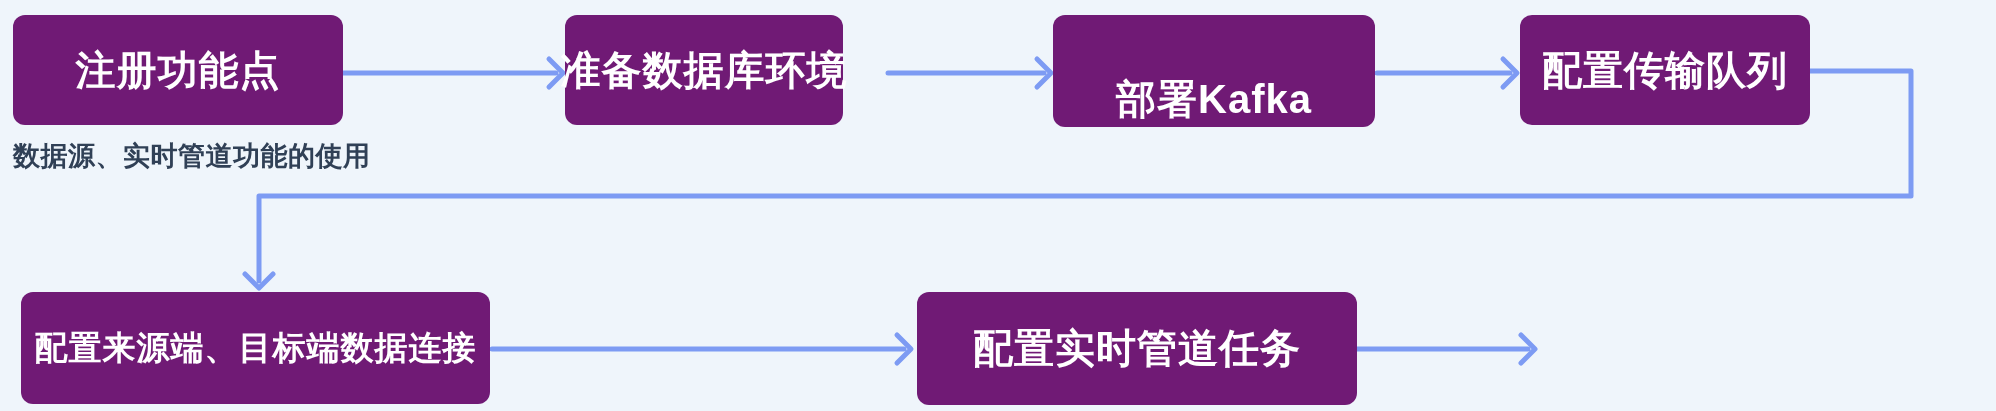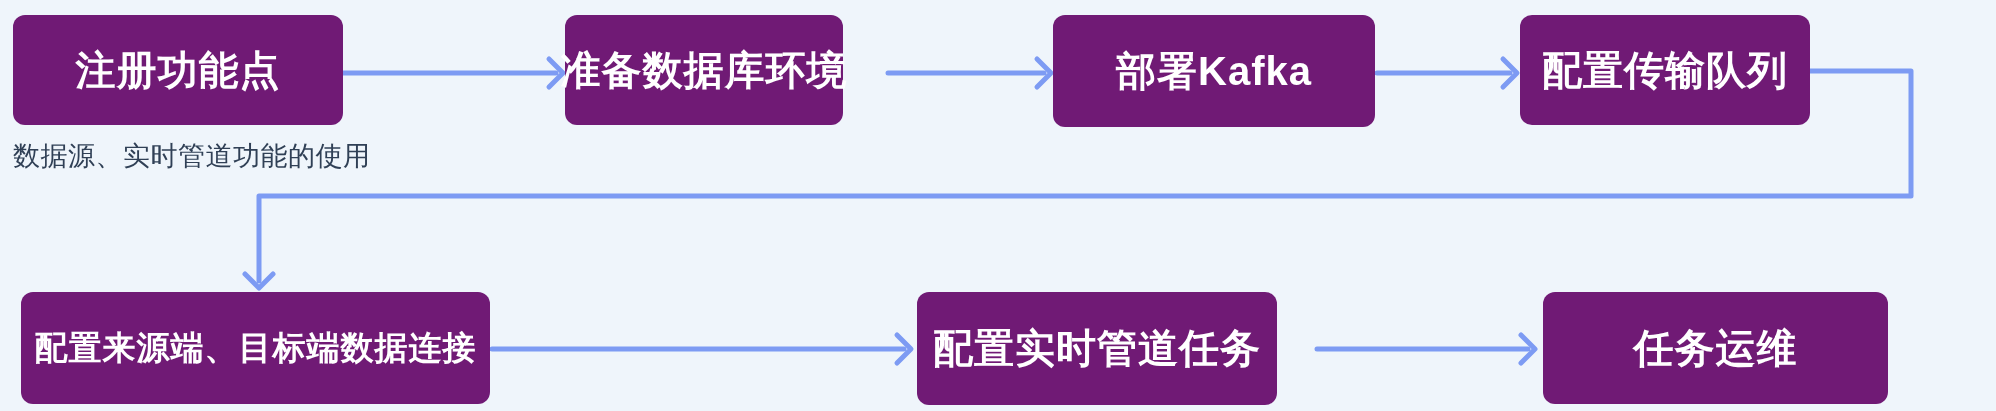--- a/index.html
+++ b/index.html
@@ -38,33 +38,33 @@
     justify-content: center;
     font-size: 40px;
     font-weight: 600;
     letter-spacing: 1px;
     white-space: nowrap;
     box-sizing: border-box;
   }
   
   .node-register        { left: 13px;   top: 15px;  width: 330px; height: 110px; }
   .node-prepare-db      { left: 565px;  top: 15px;  width: 278px; height: 110px; }
-  .node-deploy-kafka    { left: 1053px; top: 15px;  width: 322px; height: 112px; }
+  .node-deploy-kafka    { left: 1053px; top: 15px;  width: 322px; height: 112px; align-items: flex-end; }
   .node-config-queue    { left: 1520px; top: 15px;  width: 290px; height: 110px; }
   
   .node-config-conn     { left: 21px;   top: 292px; width: 469px; height: 112px; font-size: 33px; }
-  .node-config-pipeline { left: 917px;  top: 292px; width: 360px; height: 113px; }
+  .node-config-pipeline { left: 917px;  top: 292px; width: 440px; height: 113px; }
   .node-task-ops        { left: 1543px; top: 292px; width: 345px; height: 112px; }
   .caption {
     position: absolute;
     left: 13px;
     top: 138px;
     color: #304056;
     font-size: 27px;
-    font-weight: 400;
+    font-weight: 700;
     letter-spacing: 0.5px;
     white-space: nowrap;
   }
 </style>
 </head>
 <body>
 
 <div class="canvas">
 
   <svg class="connector-layer" viewBox="0 0 1996 411" xmlns="http://www.w3.org/2000/svg">
@@ -107,17 +107,14 @@
   <div class="caption">数据源、实时管道功能的使用</div>
 
   <div class="node node-config-conn">
     <span>配置来源端、目标端数据连接</span>
   </div>
 
   <div class="node node-config-pipeline">
     <span>配置实时管道任务</span>
   </div>
 
-  <div class="node node-task-ops">
-    <span>任务运维</span>
-  </div>
 
 </div>
 
 </body></html>

